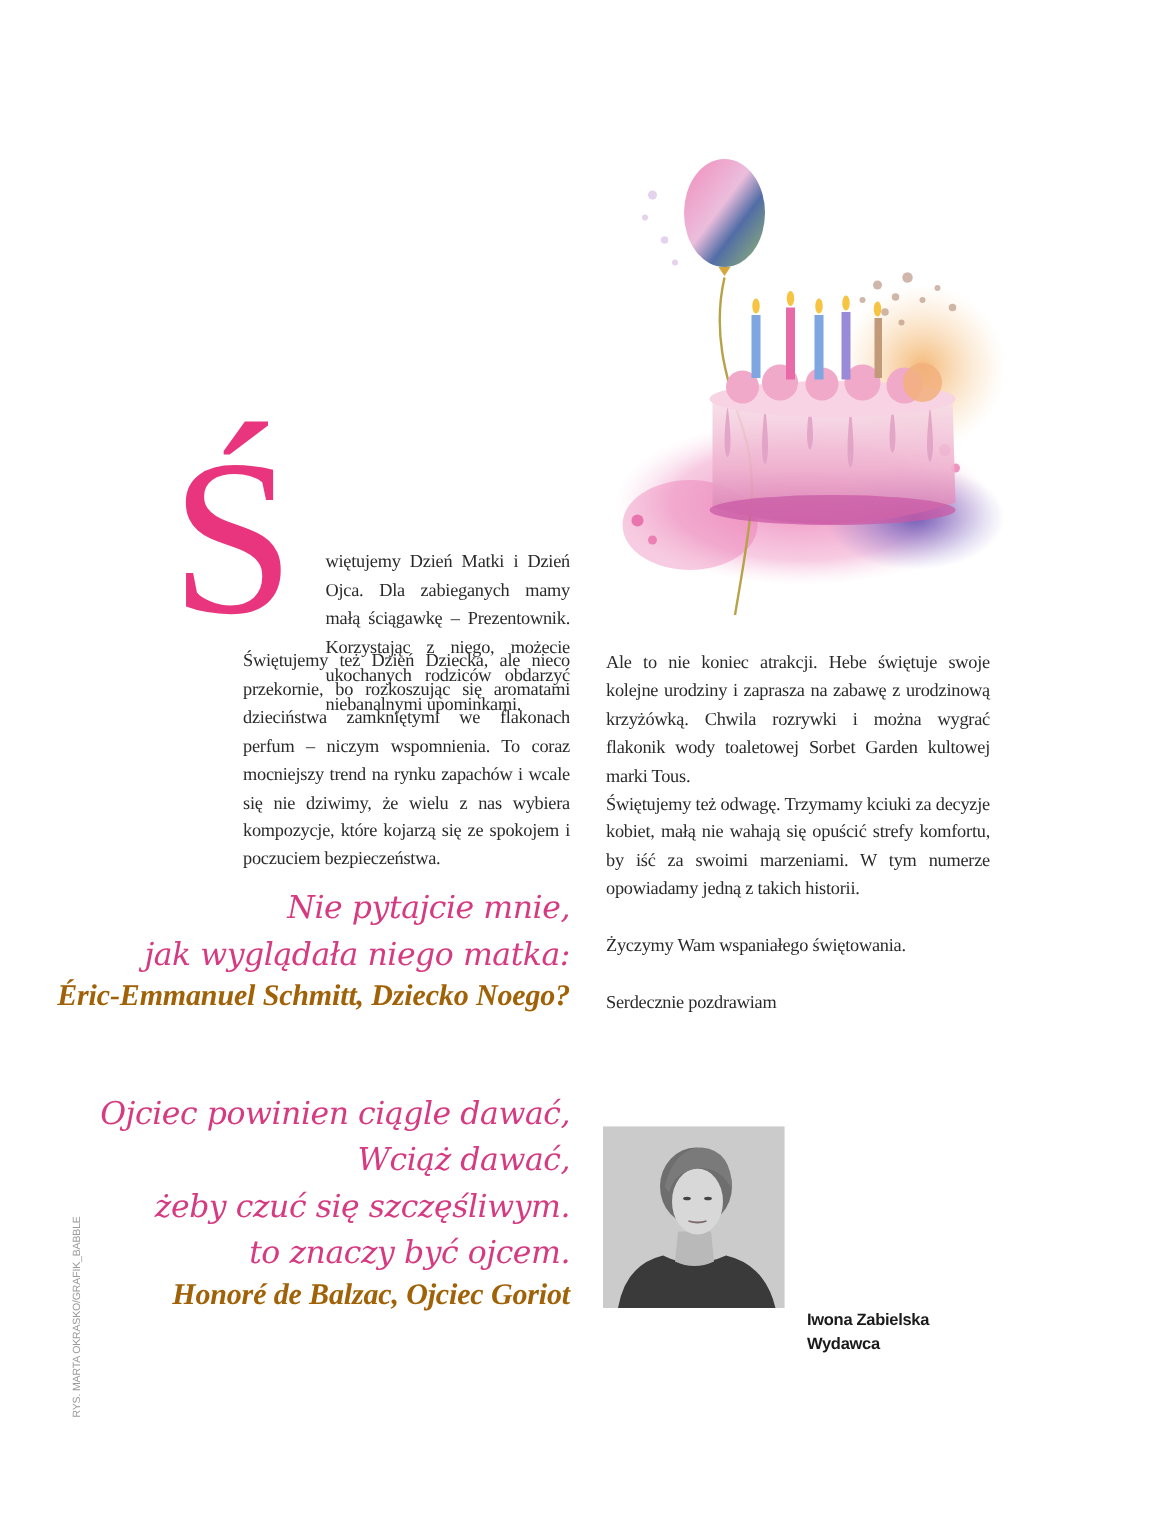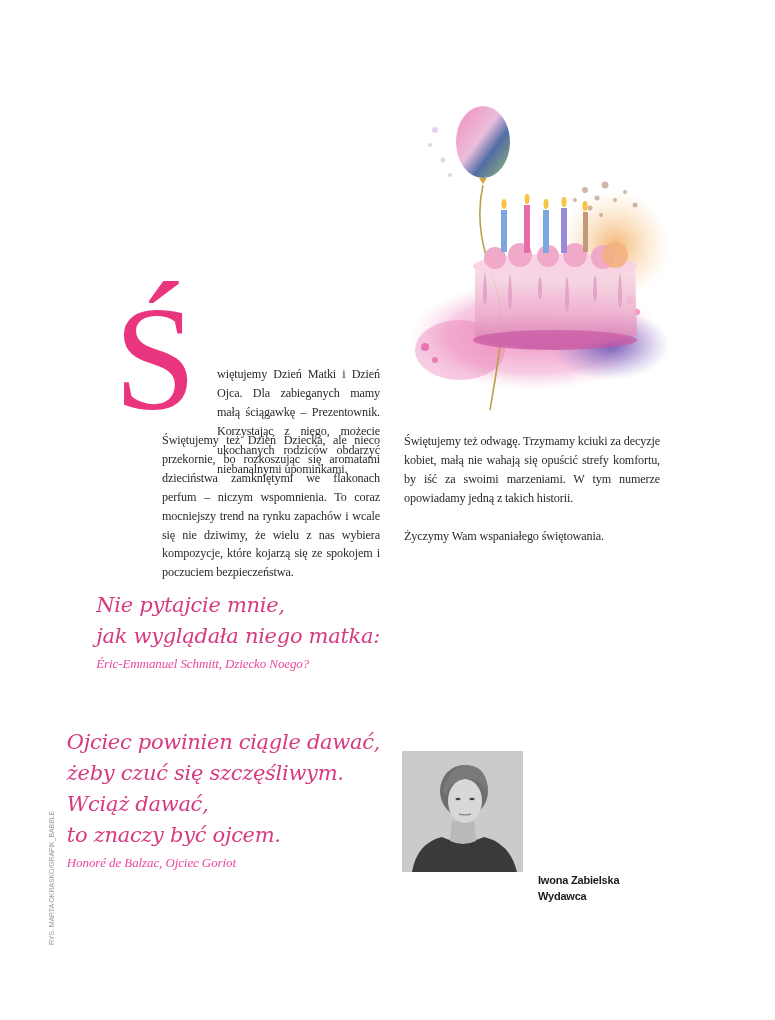--- a/index.html
+++ b/index.html
@@ -24,29 +24,29 @@
       font-size: 148px; line-height: 1; color: #e8357e; font-weight: normal;
     }
     .intro-text { position: absolute; left: 95px; top: 0; width: 163px; margin-top: 46px; }
     .left-para { margin-top: 0; margin-left: 40px; }
 
     .right-col { position: absolute; left: 404px; top: 432px; width: 256px; }
     .right-col .gap { height: 18.9px; }
 
     
     .quote {
-      position: absolute; right: 395px; text-align: left;
+      position: absolute; right: 395px; text-align: right;
       font-family: "DejaVu Serif", "Liberation Serif", serif; font-style: italic;
       color: #d63a80; font-weight: normal;
     }
     .quote-1 { top: 590px; font-size: 21px; line-height: 31px; letter-spacing: -0.3px; }
     .quote-2 { top: 727px; font-size: 21px; line-height: 31px; letter-spacing: -0.3px; }
     .attribution {
       display: block; font-family: "Liberation Serif", "DejaVu Serif", serif; font-style: italic;
-      color: #ec4899; font-size: 13px; line-height: 24px; letter-spacing: -0.1px;
+      color: #a16207; font-size: 20px; line-height: 24px; letter-spacing: -0.1px; font-weight: bold;
     }
 
     
     .portrait { position: absolute; left: 402px; top: 751px; width: 121px; height: 121px; background: #c9c9c9; overflow: hidden; }
     .portrait svg { width: 100%; height: 100%; display: block; }
     .signature { position: absolute; left: 538px; top: 845px; font-family: "Liberation Sans", "DejaVu Sans", sans-serif; font-weight: bold; font-size: 11px; line-height: 16px; color: #1a1a1a; letter-spacing: -0.2px; margin-top: 27px; }
 
     
     .credit {
       position: absolute; left: 48px; top: 945px;
@@ -171,31 +171,33 @@
   </div>
 
   <div class="quote quote-1">
     <div>Nie pytajcie mnie,</div>
     <div>jak wyglądała niego matka:</div>
     <span class="attribution">Éric-Emmanuel Schmitt, Dziecko Noego?</span>
   </div>
 
   <div class="quote quote-2">
     <div>Ojciec powinien ciągle dawać,</div>
+    <div>Wciąż dawać,</div>
     <div>żeby czuć się szczęśliwym.</div>
-    <div>Wciąż dawać,</div>
     <div>to znaczy być ojcem.</div>
     <span class="attribution">Honoré de Balzac, Ojciec Goriot</span>
   </div>
 
   <div class="right-col body-text">
+    <p>Ale to nie koniec atrakcji. Hebe świętuje swoje kolejne urodziny i zaprasza na zabawę z urodzinową krzyżówką. Chwila rozrywki i można wygrać flakonik wody toaletowej Sorbet Garden kultowej marki Tous.</p>
     <p>Świętujemy też odwagę. Trzymamy kciuki za decyzje kobiet, małą nie wahają się opuścić strefy komfortu, by iść za swoimi marzeniami. W tym numerze opowiadamy jedną z takich historii.</p>
     <div class="gap"></div>
     <p>Życzymy Wam wspaniałego świętowania.</p>
     <div class="gap"></div>
+    <p>Serdecznie pozdrawiam</p>
   </div>
 
   <div class="portrait">
     <svg viewBox="0 0 121 121" xmlns="http://www.w3.org/2000/svg">
       <rect width="121" height="121" fill="#cbcbcb"></rect>
 
       <path d="M10 121 Q15 92 40 86 Q60 96 82 86 Q108 92 115 121 Z" fill="#3a3a3a"></path>
 
       <path d="M50 70 L72 70 L74 90 Q61 96 48 90 Z" fill="#b9b9b9"></path>
 

